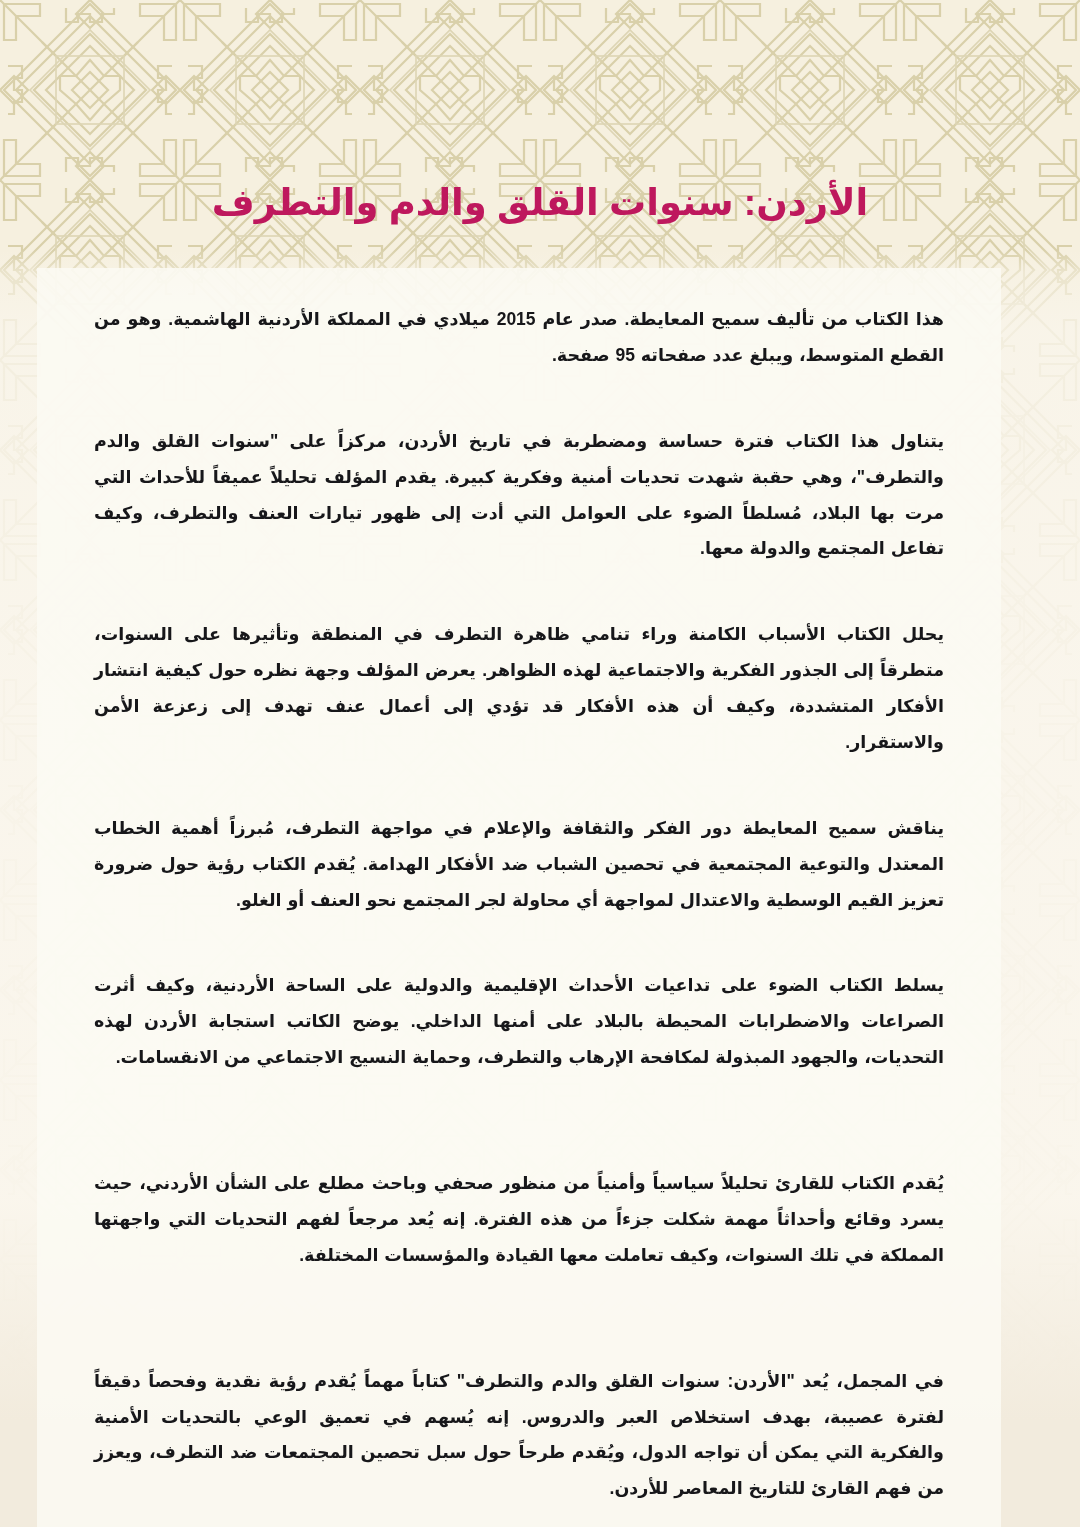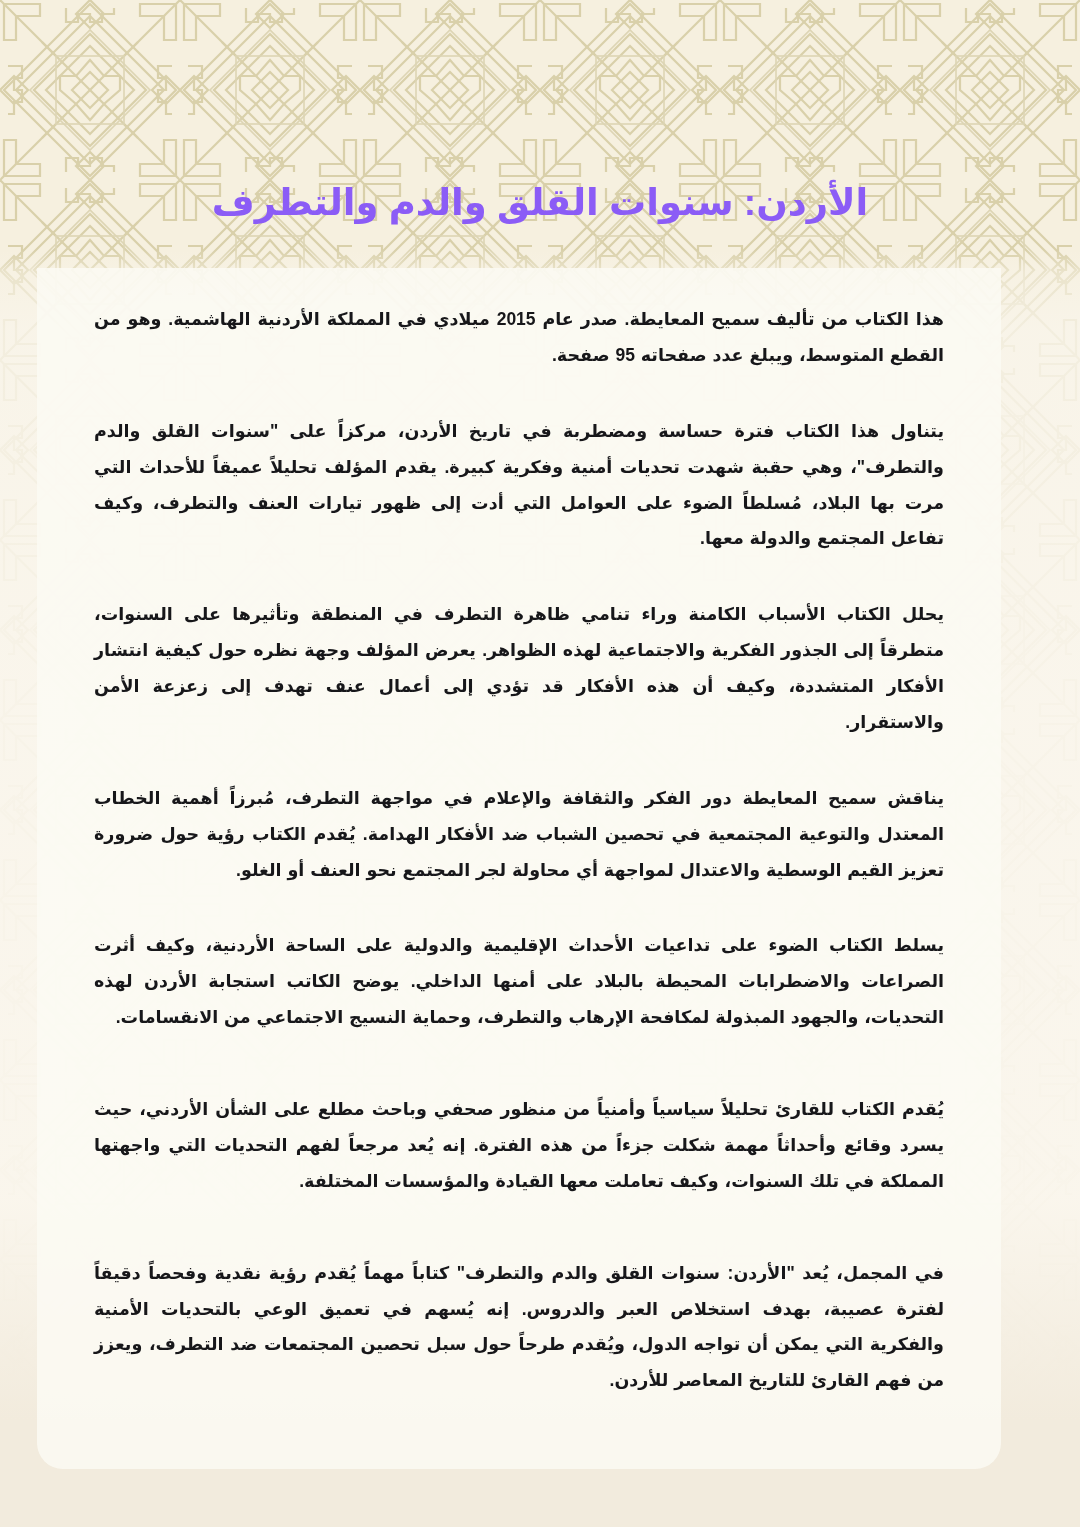--- a/index.html
+++ b/index.html
@@ -68,21 +68,21 @@
     align-items: flex-end;
     justify-content: center;
     padding-bottom: 46px;
     box-sizing: border-box;
   }
 
   .doc-title {
     font-family: "Liberation Sans", "DejaVu Sans", sans-serif;
     font-size: 37px;
     font-weight: bold;
-    color: #8b5cf6;
+    color: #be185d;
     letter-spacing: 0px;
     text-align: right;
     line-height: 1.25;
     margin: 0;
     direction: rtl;
   }
 
   
   .content-card {
     position: absolute;
@@ -116,25 +116,25 @@
     letter-spacing: 0;
     word-spacing: 1px;
   }
 
   .para:last-child {
     margin-bottom: 0;
   }
 
   
   .para.gap-large {
-    margin-top: 30px;
+    margin-top: 50px;
   }
 
   .para.gap-xl {
-    margin-top: 56px;
+    margin-top: 90px;
   }
 </style>
 </head>
 <body>
 
 <div class="page">
 
   <div class="pattern-layer">
     <svg viewBox="0 0 1080 1527" preserveAspectRatio="none" aria-hidden="true">
       <defs>

